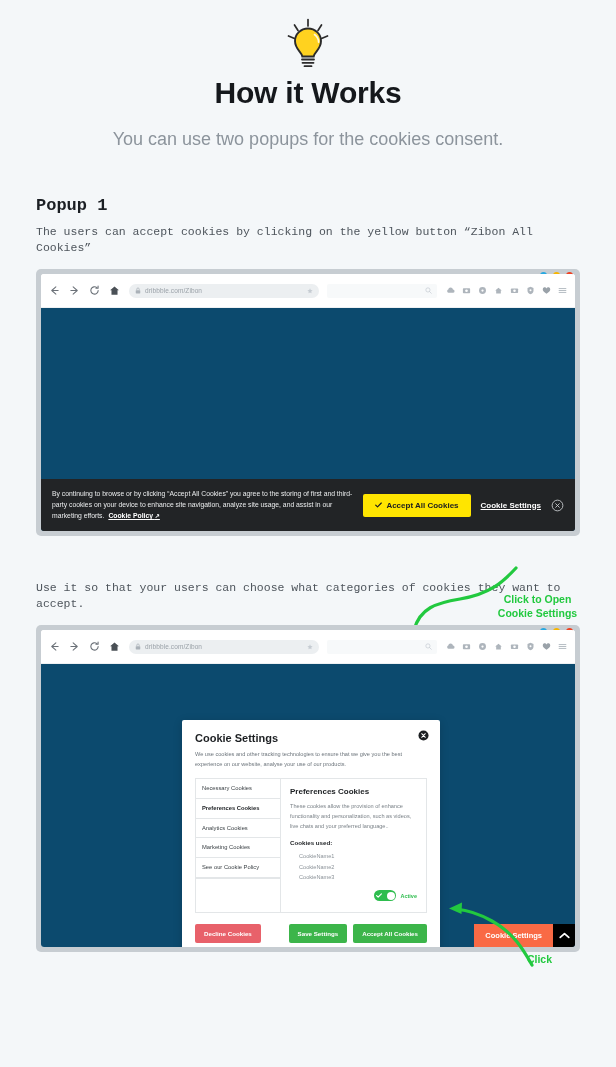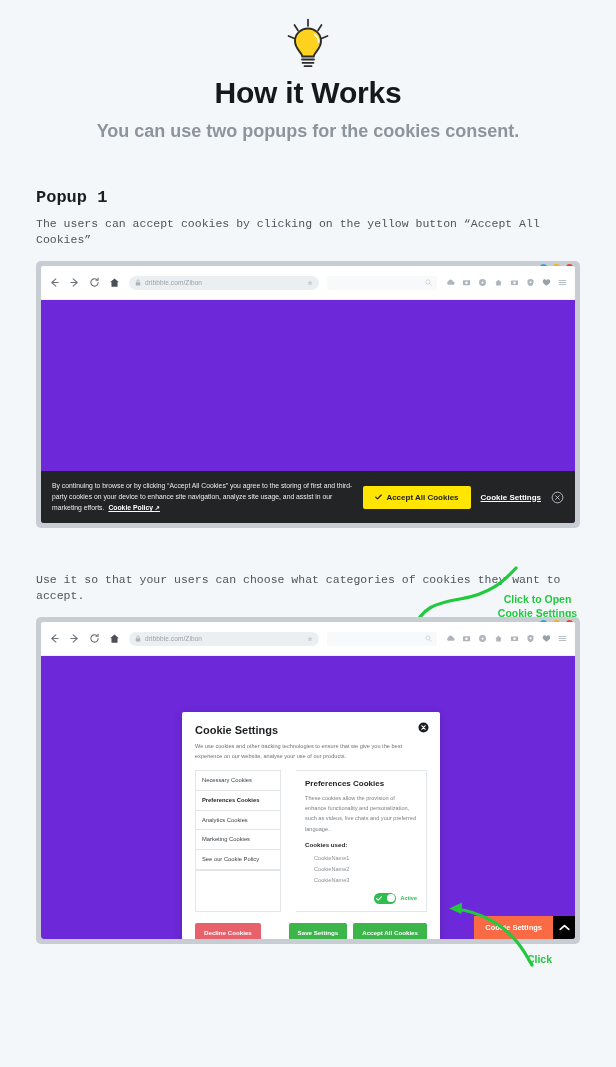--- a/index.html
+++ b/index.html
@@ -12,21 +12,21 @@
   .page { position: relative; width: 616px; height: 860px; border-radius: 23px; }
 
   
   .hero { padding-top: 18px; text-align: center; }
   .bulb { width: 46px; height: 52px; margin: 0 auto 6px; display: block; }
   .hero-title {
     font-size: 30px; font-weight: 700; color: #15181c;
     letter-spacing: -0.2px; line-height: 1.1;
   }
   .hero-sub {
-    font-size: 18px; color: #8c949c; margin-top: 12px; font-weight: 700;
+    font-size: 18px; color: #8c949c; margin-top: 20px; font-weight: 400;
   }
 
   
   .sec { padding: 0 36px; font-family: Liberation Mono, monospace; }
   .sec-title {
     font-size: 17px; font-weight: 700; color: #1b1f24;
   }
   .sec-desc {
     font-size: 11.5px; color: #4e555c; margin-top: 9px; line-height: 1.35;
   }
@@ -55,21 +55,21 @@
   .url-text {
     font-size: 6.5px; color: #9aa1a8; letter-spacing: 0.1px; flex: 1;
     white-space: nowrap; overflow: hidden;
   }
   .searchbar {
     flex: 1; height: 14px; background: #f7f9fa; border-radius: 2px;
     margin-left: 8px; display: flex; align-items: center;
     justify-content: flex-end; padding-right: 5px;
   }
   .ext-icons { display: flex; align-items: center; gap: 7px; margin-left: 9px; }
-  .viewport { background: #6d28d9; position: relative; }
+  .viewport { background: #0c4a6e; position: relative; }
   .viewport-1 { height: 223px; }
   .viewport-2 { height: 283px; }
 
   
   .banner {
     position: absolute; left: 0; right: 0; bottom: 0;
     background: #222426; display: flex; align-items: center;
     padding: 9px 11px; gap: 10px; height: 52px;
   }
   .banner-text {
@@ -106,21 +106,21 @@
     box-shadow: 0 2px 10px rgba(0,0,0,.16);
   }
   .modal-title { font-size: 11px; font-weight: 700; color: #1c1f22; }
   .modal-close {
     position: absolute; top: 10px; right: 11px; width: 11px; height: 11px;
     cursor: pointer;
   }
   .modal-intro {
     font-size: 5.6px; color: #6d757c; line-height: 1.75; margin-top: 6px;
   }
-  .modal-body { display: flex; margin-top: 8px; gap: 15px; }
+  .modal-body { display: flex; margin-top: 8px; gap: 0; }
   .tabs {
     width: 86px; flex: 0 0 86px; border: 1px solid #e3e6e8;
     display: flex; flex-direction: column;
   }
   .tab {
     font-size: 5.8px; color: #3c4246; padding: 6px 6px;
     border-bottom: 1px solid #e3e6e8; cursor: pointer; line-height: 1.2;
   }
   .tab.active { font-weight: 700; color: #1c1f22; }
   .tab:last-child { border-bottom: none; }
@@ -194,21 +194,21 @@
         <line x1="17.5" y1="44.8" x2="28.5" y2="44.8"></line>
         <line x1="19.5" y1="48.2" x2="26.5" y2="48.2"></line>
       </g>
     </svg>
     <div class="hero-title">How it Works</div>
     <div class="hero-sub">You can use two popups for the cookies consent.</div>
   </div>
 
   <div class="sec" style="margin-top:46px;">
     <div class="sec-title">Popup 1</div>
-    <div class="sec-desc">The users can accept cookies by clicking on the yellow button “Accept All Cookies”</div>
+    <div class="sec-desc">The users can accept cookies by clicking on the yellow button “Zibon All Cookies”</div>
   </div>
 
   <div class="browser">
     <div class="dots">
       <span class="dot" style="background:#29a8e0"></span>
       <span class="dot" style="background:#f7b500"></span>
       <span class="dot" style="background:#ef4122"></span>
     </div>
     <div class="browser-inner">
       <div class="chrome">

